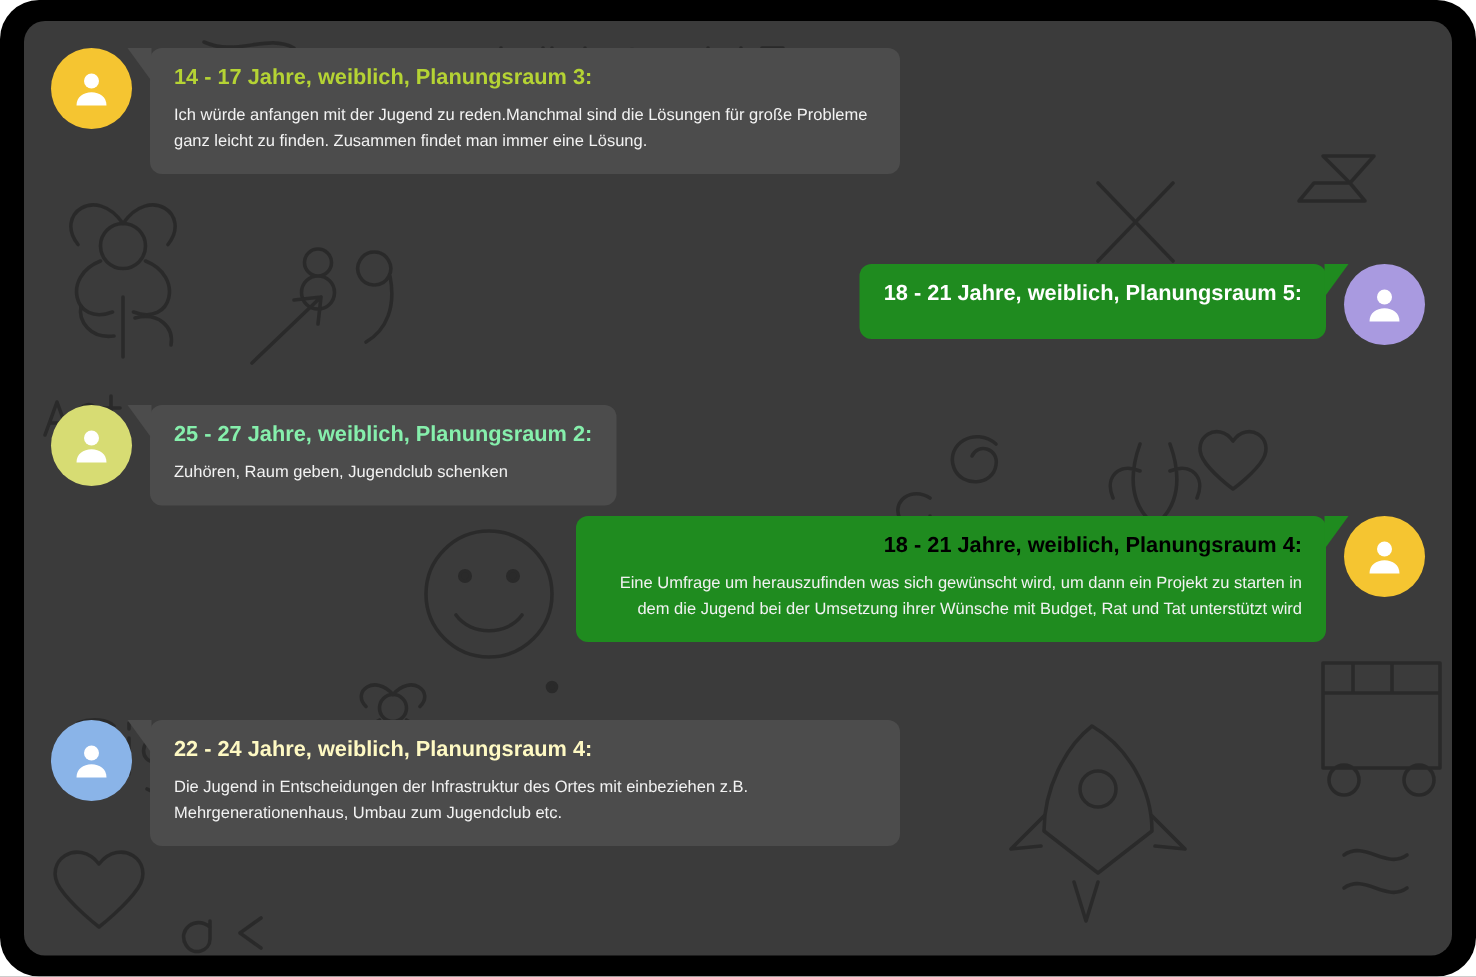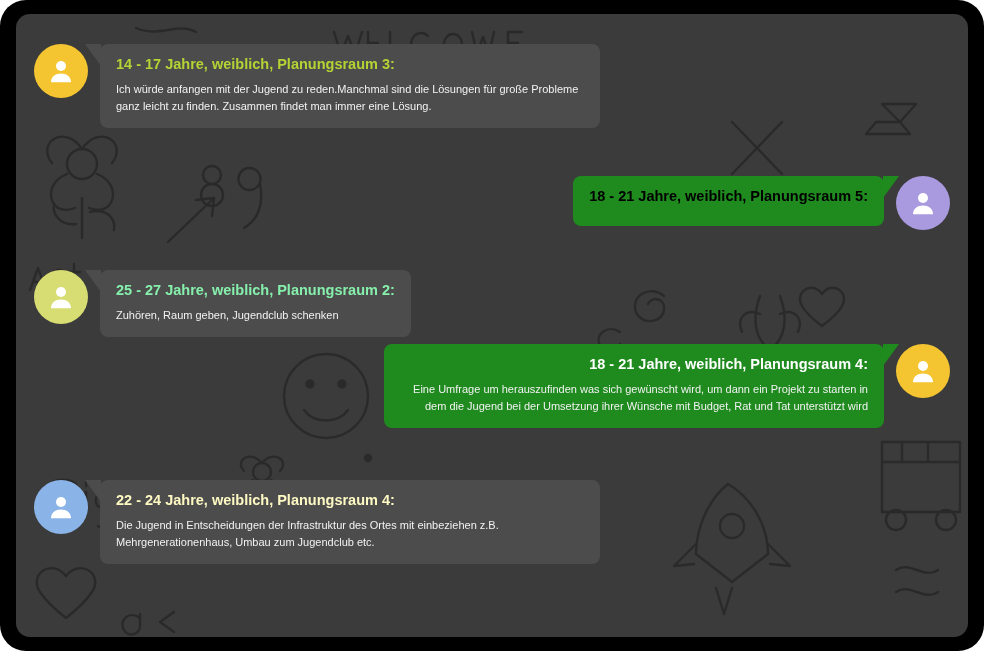--- a/index.html
+++ b/index.html
@@ -207,21 +207,21 @@
 
         <path d="M880 556 c14 -10 28 10 42 0 M880 578 c14 -10 28 10 42 0"></path>
 
         <path d="M176 46 c20 -18 44 6 30 22"></path>
         <path d="M120 14 c22 10 42 -6 60 4"></path>
       </g>
     </svg>
 
     <div class="chat">
 
-      <div class="msg left" style="top:30px;">
+      <div class="msg left" style="top:18px;">
         <div class="avatar" style="background:#f5c531;">
           <svg width="30" height="30" viewBox="0 0 24 24" fill="#ffffff">
             <circle cx="12" cy="8" r="4"></circle>
             <path d="M4 21c0-4.4 3.6-7 8-7s8 2.6 8 7z"></path>
           </svg>
         </div>
         <div class="bubble-wrap">
           <div class="bubble grey left-tail">
             <p class="sender" style="color:#b5d334;">14 - 17 Jahre, weiblich, Planungsraum 3:</p>
             <p class="body-text">Ich würde anfangen mit der Jugend zu reden.Manchmal sind die Lösungen für große Probleme ganz leicht zu finden. Zusammen findet man immer eine Lösung.</p>
@@ -231,21 +231,21 @@
 
       <div class="msg right" style="top:162px;">
         <div class="avatar" style="background:#a99ae0;">
           <svg width="30" height="30" viewBox="0 0 24 24" fill="#ffffff">
             <circle cx="12" cy="8" r="4"></circle>
             <path d="M4 21c0-4.4 3.6-7 8-7s8 2.6 8 7z"></path>
           </svg>
         </div>
         <div class="bubble-wrap">
           <div class="bubble green right-tail">
-            <p class="sender" style="color:#000000;">18 - 21 Jahre, weiblich, Planungsraum 5:</p>
+            <p class="sender" style="color:#ffffff;">18 - 21 Jahre, weiblich, Planungsraum 5:</p>
           </div>
         </div>
       </div>
 
       <div class="msg left" style="top:256px;">
         <div class="avatar" style="background:#d7dc73;">
           <svg width="30" height="30" viewBox="0 0 24 24" fill="#ffffff">
             <circle cx="12" cy="8" r="4"></circle>
             <path d="M4 21c0-4.4 3.6-7 8-7s8 2.6 8 7z"></path>
           </svg>
@@ -260,21 +260,21 @@
 
       <div class="msg right" style="top:330px;">
         <div class="avatar" style="background:#f5c531;">
           <svg width="30" height="30" viewBox="0 0 24 24" fill="#ffffff">
             <circle cx="12" cy="8" r="4"></circle>
             <path d="M4 21c0-4.4 3.6-7 8-7s8 2.6 8 7z"></path>
           </svg>
         </div>
         <div class="bubble-wrap">
           <div class="bubble green right-tail">
-            <p class="sender" style="color:#ffffff;">18 - 21 Jahre, weiblich, Planungsraum 4:</p>
+            <p class="sender" style="color:#000000;">18 - 21 Jahre, weiblich, Planungsraum 4:</p>
             <p class="body-text">Eine Umfrage um herauszufinden was sich gewünscht wird, um dann ein Projekt zu starten in dem die Jugend bei der Umsetzung ihrer Wünsche mit Budget, Rat und Tat unterstützt wird</p>
           </div>
         </div>
       </div>
 
       <div class="msg left" style="top:466px;">
         <div class="avatar" style="background:#8ab4e8;">
           <svg width="30" height="30" viewBox="0 0 24 24" fill="#ffffff">
             <circle cx="12" cy="8" r="4"></circle>
             <path d="M4 21c0-4.4 3.6-7 8-7s8 2.6 8 7z"></path>

